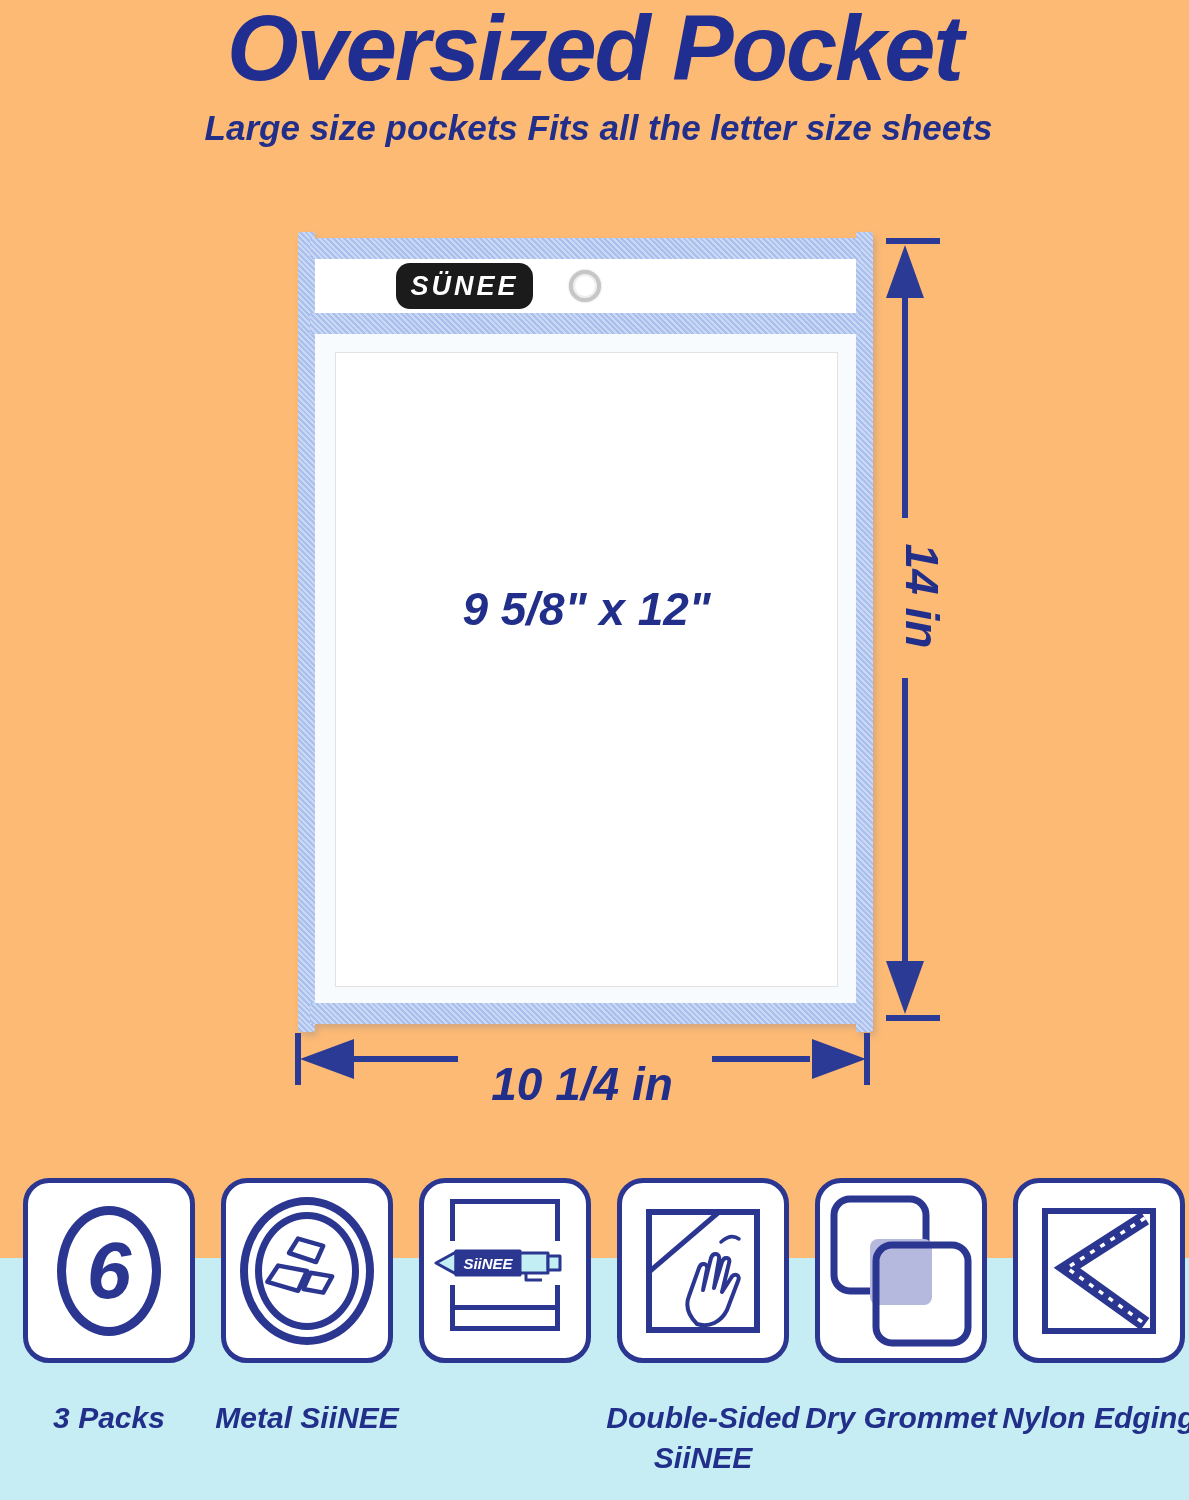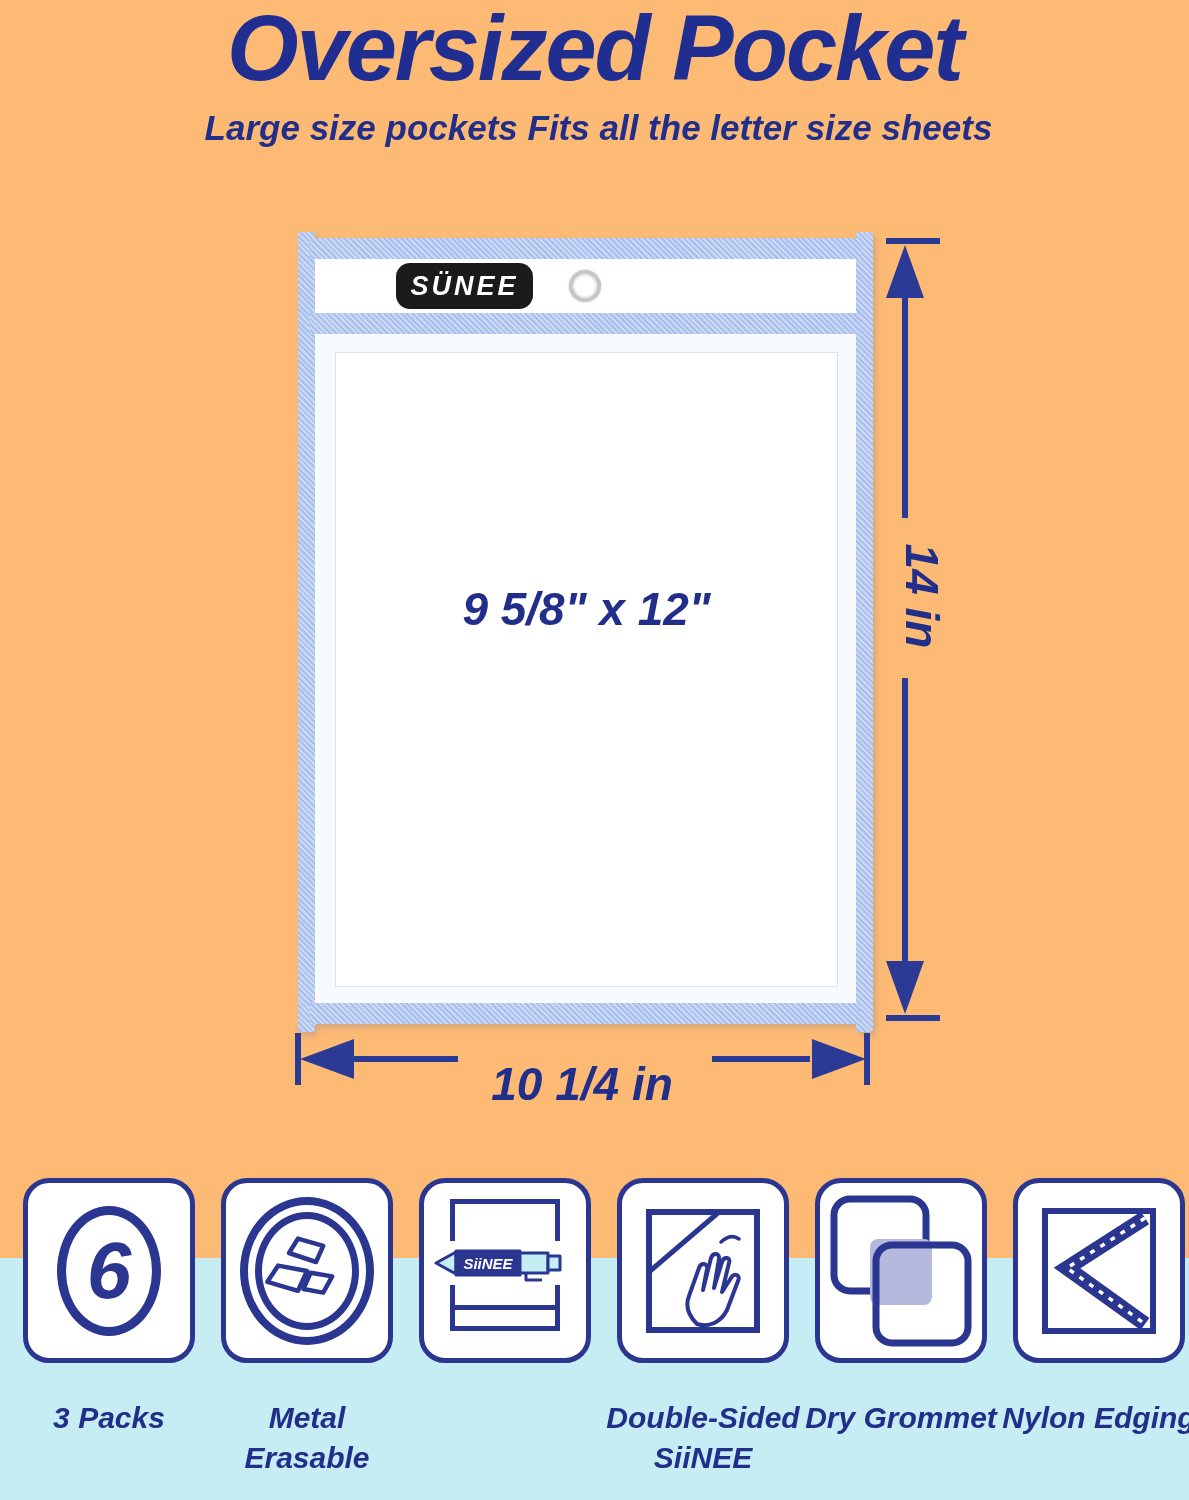--- a/index.html
+++ b/index.html
@@ -177,17 +177,17 @@
 
   <div class="card card-6">
     <svg width="120" height="132" viewBox="0 0 120 132">
       <rect x="6" y="6" width="108" height="120" fill="none" stroke="#2b3691" stroke-width="6"></rect>
       <polyline points="106,13 28,63 106,119" fill="none" stroke="#2b3691" stroke-width="15"></polyline>
       <polyline points="106,13 28,63 106,119" fill="none" stroke="#ffffff" stroke-width="3.5" stroke-dasharray="5 7"></polyline>
     </svg>
   </div>
 
   <div class="flabel fl-1">3 Packs</div>
-  <div class="flabel fl-2">Metal Erasable</div>
+  <div class="flabel fl-2">Metal SiiNEE</div>
   <div class="flabel fl-4">Double-Sided SiiNEE</div>
   <div class="flabel fl-5">Dry Grommet</div>
   <div class="flabel fl-6">Nylon Edging</div>
 </div>
 
 </body></html>

